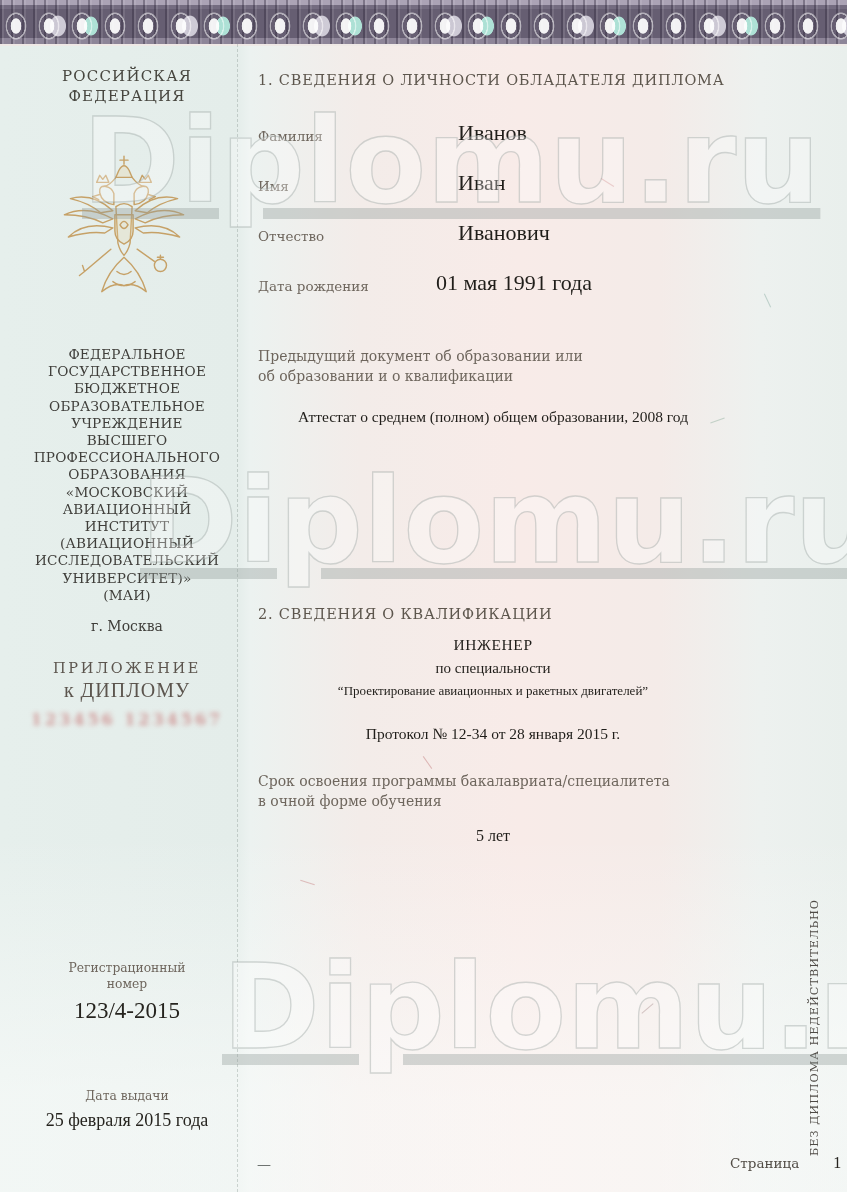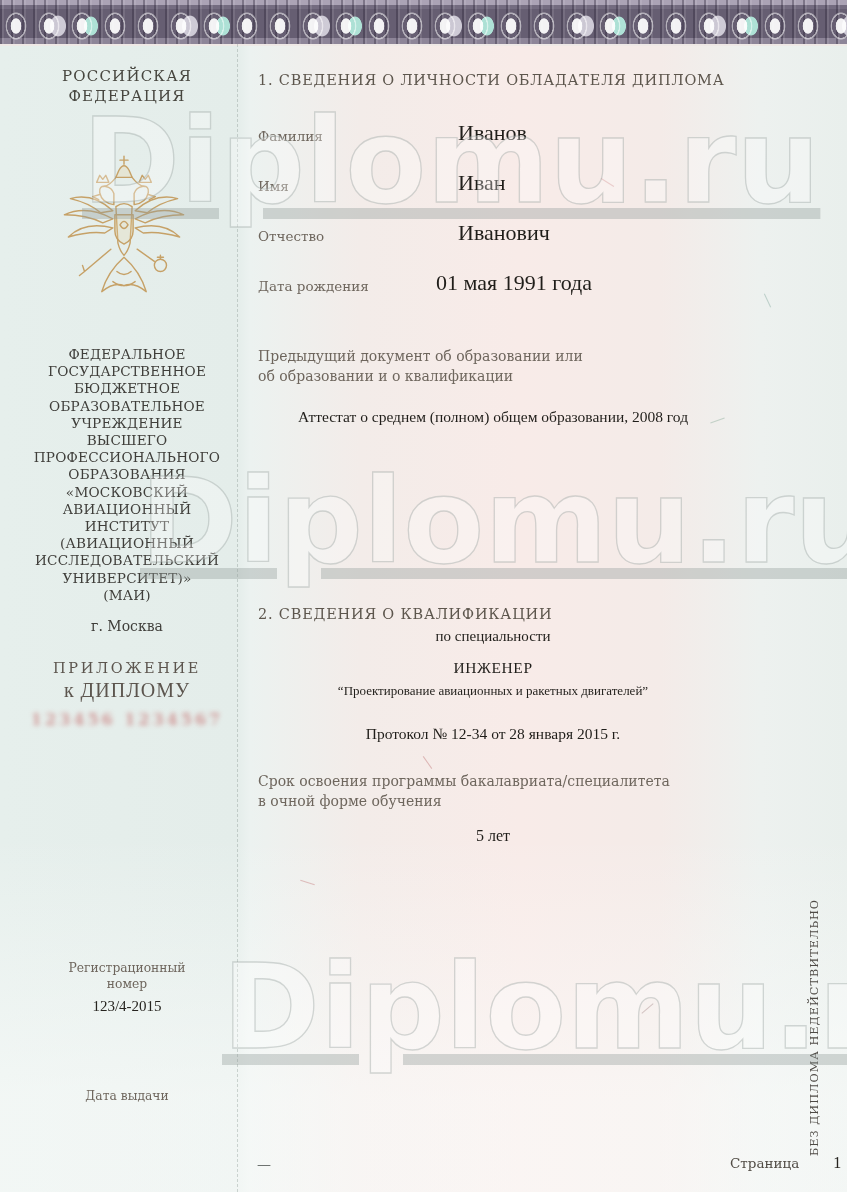--- a/index.html
+++ b/index.html
@@ -40,21 +40,21 @@
   .institution{ margin-top:240px; font-size:13.6px; line-height:17.2px; color:#3f3e3a; letter-spacing:.2px;}
   .city{ margin-top:14px; font-size:14px; color:#3f3e3a;}
   .doc-type{ margin-top:26px; color:#5c554e;}
   .doc-type .l1{ font-size:14.5px; letter-spacing:2.6px;}
   .doc-type .l2{ font-size:20px; letter-spacing:1px; margin-top:3px;font-family:Liberation Serif, serif;}
   .doc-type .l3{ font-size:16px; margin-top:2px; color:#494540;}
   .serial{ margin-top:8px; font-weight:700; font-size:16px; letter-spacing:3px;
     color:#c05050; filter:blur(2.6px); opacity:.55;}
   .reg{ position:absolute; left:18px; top:960px; width:218px; text-align:center; z-index:3;}
   .small-label{ font-size:12.3px; color:#6e665d; line-height:16px;}
-  .big-value{ font-family:"Liberation Serif", serif; font-size:15px; color:#26241f; margin-top:6px;}
+  .big-value{ font-family:"Liberation Serif", serif; font-size:23px; color:#26241f; margin-top:6px;}
   .issue{ position:absolute; left:18px; top:1088px; width:218px; text-align:center; z-index:3;}
   .issue .big-value{ font-size:18px;}
   
   .fold{ position:absolute; left:237px; top:44px; bottom:0; width:0;
     border-left:1px dashed rgba(110,125,120,.30); z-index:2;}
   
   .content{ position:absolute; left:258px; top:44px; width:470px; z-index:3;}
   .sec-title{ font-size:14.5px; letter-spacing:.8px; color:#5d564d;}
   .field-row{ position:relative; height:50px;}
   .field-label{ position:absolute; left:0; top:14px; font-size:13.5px; color:#6e665d;}
@@ -157,20 +157,21 @@
   <div class="reg">
     <div class="small-label">
       <div>Регистрационный</div>
       <div>номер</div>
     </div>
     <div class="big-value">123/4-2015</div>
   </div>
 
   <div class="issue">
     <div class="small-label">Дата выдачи</div>
+    <div class="big-value">25 февраля 2015 года</div>
   </div>
 
   <div class="content">
 
     <div class="sec-title" style="margin-top:28px;">1. СВЕДЕНИЯ О ЛИЧНОСТИ ОБЛАДАТЕЛЯ ДИПЛОМА</div>
 
     <div style="margin-top:26px;">
       <div class="field-row">
         <span class="field-label">Фамилия</span>
         <span class="field-value">Иванов</span>
@@ -192,22 +193,22 @@
     <div class="para" style="margin-top:32px;">
       <div>Предыдущий документ об образовании или</div>
       <div>об образовании и о квалификации</div>
     </div>
 
     <div class="center-line" style="margin-top:22px; font-size:15.5px;">Аттестат о среднем (полном) общем образовании, 2008 год</div>
 
     <div class="sec-title" style="margin-top:180px;">2. СВЕДЕНИЯ О КВАЛИФИКАЦИИ</div>
 
 
+    <div class="center-line" style="margin-top:14px; font-size:15.5px; letter-spacing:.6px;">ИНЖЕНЕР</div>
     <div class="center-line" style="margin-top:6px; font-size:15px;">по специальности</div>
-    <div class="center-line" style="margin-top:14px; font-size:15.5px; letter-spacing:.6px;">ИНЖЕНЕР</div>
     <div class="center-line" style="margin-top:6px; font-size:13px;">“Проектирование авиационных и ракетных двигателей”</div>
 
     <div class="center-line" style="margin-top:26px; font-size:15.5px;">Протокол № 12-34 от 28 января 2015 г.</div>
 
     <div class="para" style="margin-top:28px;">
       <div>Срок освоения программы бакалавриата/специалитета</div>
       <div>в очной форме обучения</div>
     </div>
 
     <div class="center-line" style="margin-top:16px; font-size:16px;">5 лет</div>

